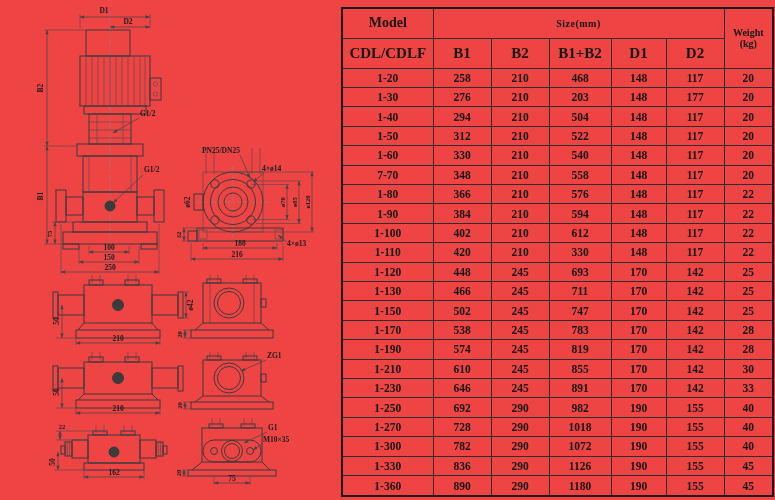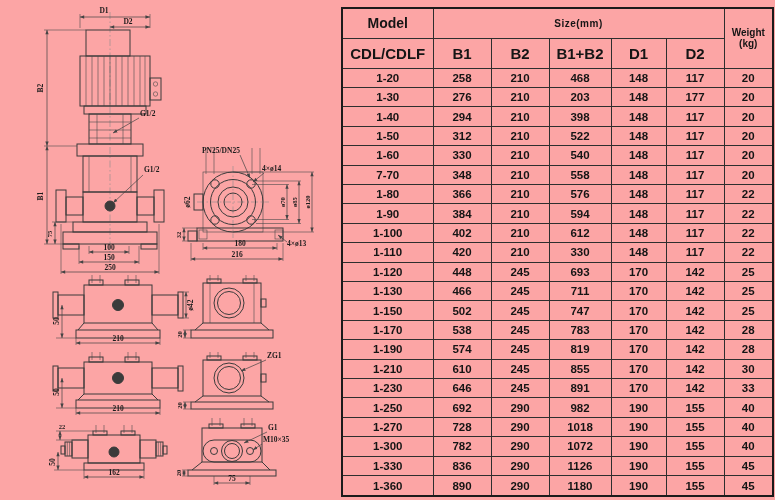--- a/index.html
+++ b/index.html
@@ -1,36 +1,36 @@
 <!DOCTYPE html>
 <html><head>
 <meta charset="utf-8">
 <style>
   html,body { margin:0; padding:0; background:#e8e8e8; }
   .page {
-    position:relative; width:775px; height:500px; background:#fca5a5;
+    position:relative; width:775px; height:500px; background:#ef4444;
     overflow:hidden; font-family:"Liberation Serif", serif;
   }
   .drawing { position:absolute; left:0; top:0; }
 
   
   .s    { stroke:#3b3b3b; fill:none; stroke-width:1; }
   .sf   { stroke:#3b3b3b; fill:#3b3b3b; }
   .thin { stroke:#4a4a4a; fill:none; stroke-width:0.6; }
   .cl   { stroke:#8a8a8a; stroke-width:0.6; stroke-dasharray:7 2.5 1.5 2.5; fill:none; }
   .dim  { stroke:#444; stroke-width:0.7; fill:none; }
   text.t  { font:bold 7.5px "Liberation Serif", serif; fill:#1c1c1c; }
   text.ts { font:bold 6.5px "Liberation Serif", serif; fill:#1c1c1c; }
 
   
   .tablewrap { position:absolute; left:341px; top:7px; }
   table.spec {
     border-collapse:collapse; table-layout:fixed;
     width:431px; height:490px;
-    font-family:Liberation Sans, sans-serif; font-weight:bold; color:#151515;
+    font-family:Liberation Serif, serif; font-weight:bold; color:#151515;
     border:2px solid #1b1b1b;
   }
   table.spec th, table.spec td {
     border:1px solid #2e2e2e; text-align:center; vertical-align:middle;
     padding:0; overflow:hidden; white-space:nowrap;
   }
   table.spec thead tr { height:30px; }
   th.h-model  { font-size:14px; }
   th.h-size   { font-size:10px; letter-spacing:0.5px; }
   th.h-weight { font-size:10px; line-height:1.15; }
@@ -334,21 +334,21 @@
             <td>210</td>
             <td>203</td>
             <td>148</td>
             <td>177</td>
             <td>20</td>
           </tr>
           <tr>
             <td>1-40</td>
             <td>294</td>
             <td>210</td>
-            <td>398</td>
+            <td>504</td>
             <td>148</td>
             <td>117</td>
             <td>20</td>
           </tr>
           <tr>
             <td>1-50</td>
             <td>312</td>
             <td>210</td>
             <td>522</td>
             <td>148</td>

